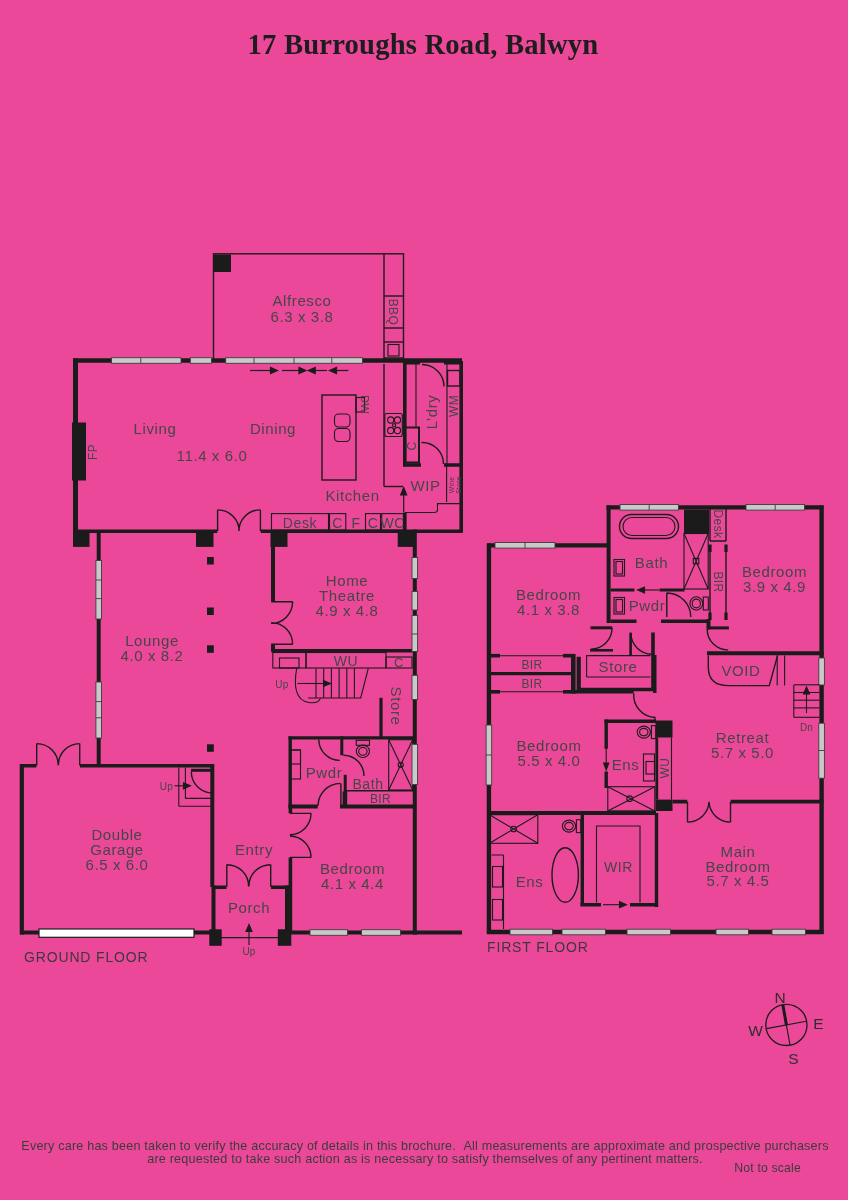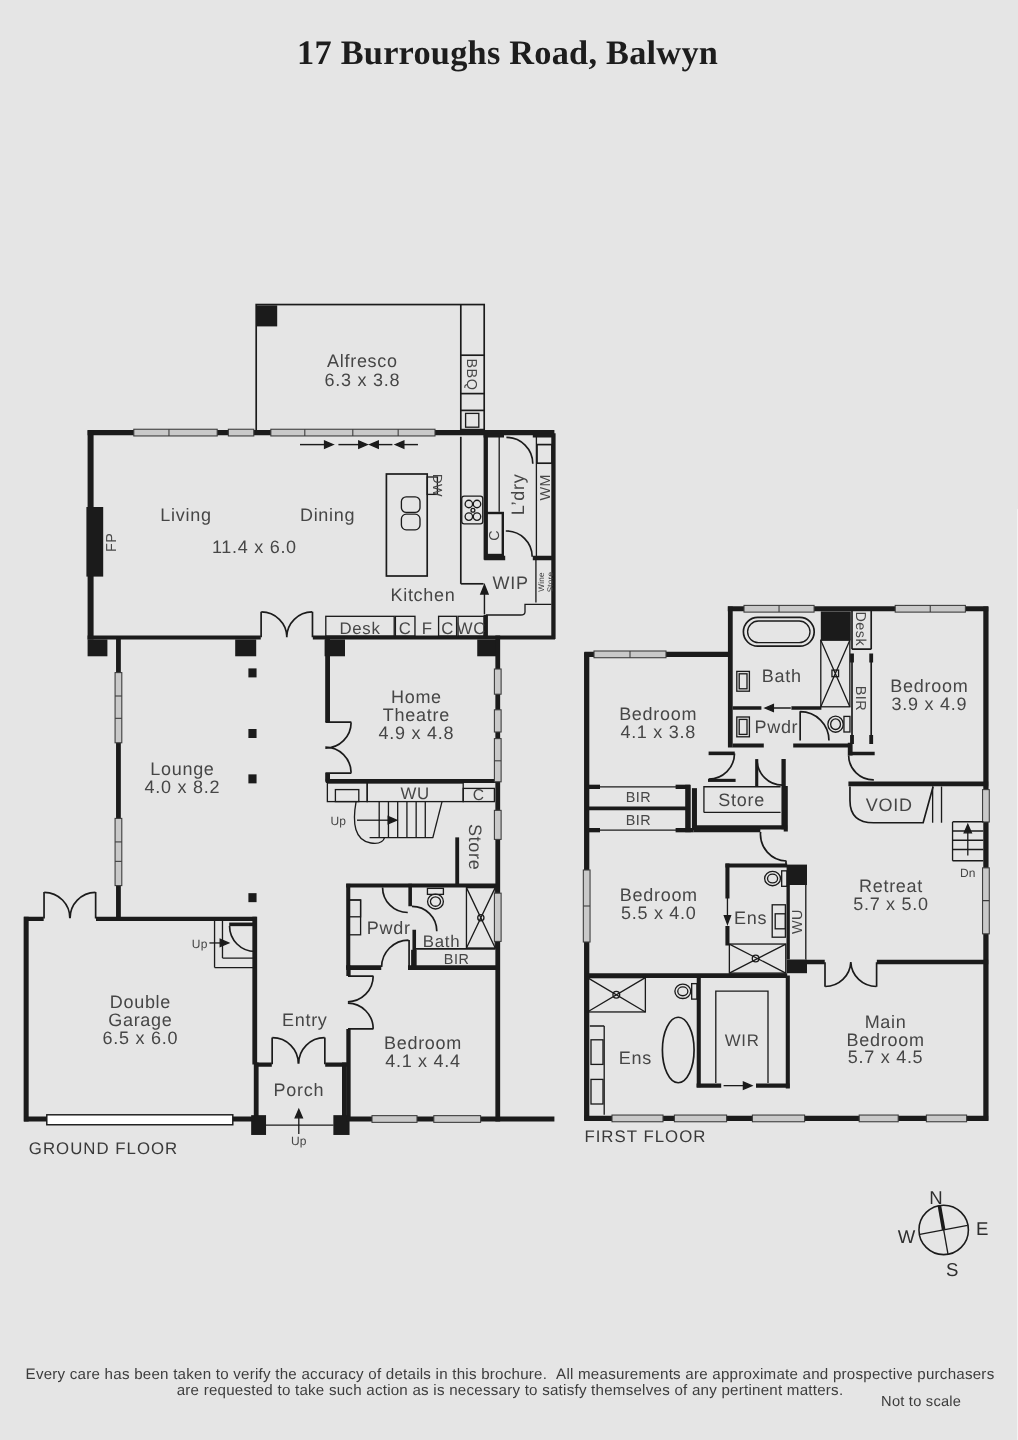--- a/index.html
+++ b/index.html
@@ -1,16 +1,16 @@
 <!DOCTYPE html>
 <html><head>
 <meta charset="utf-8">
 <style>
   html,body{margin:0;padding:0;background:#fff;}
-  .page{position:relative;width:848px;height:1200px;background:#e5e5e5;overflow:hidden;}
+  .page{position:relative;width:848px;height:1200px;background:#ec4899;overflow:hidden;}
   svg{position:absolute;top:0;left:0;}
   text{font-family:"Liberation Sans",sans-serif;fill:#464646;}
   .rm{font-size:15px;letter-spacing:0.6px;}
   .sm{font-size:11px;letter-spacing:0.4px;}
   .xs{font-size:10px;letter-spacing:0.2px;}
   .fl{font-size:14px;letter-spacing:0.85px;fill:#3a3a3a;}
   .w{stroke:#1b1b1b;fill:none;}
   .t{stroke:#1b1b1b;stroke-width:1.4;fill:none;}
   .t1{stroke:#1b1b1b;stroke-width:1.1;fill:none;}
   .blk{fill:#1b1b1b;stroke:none;}

